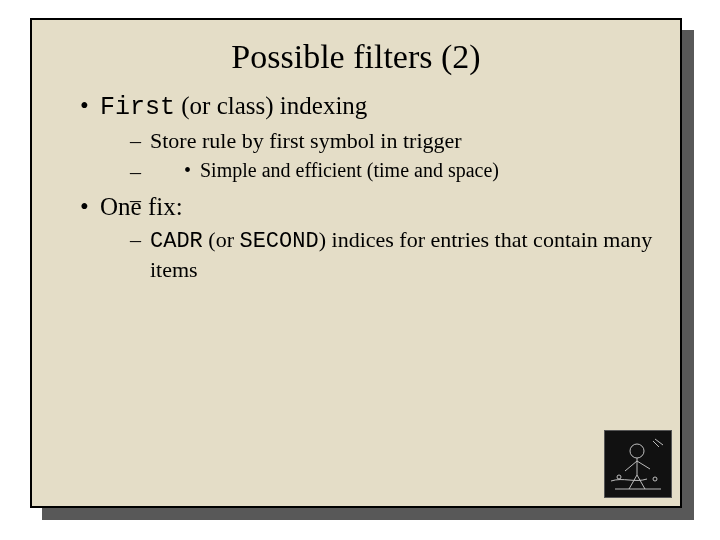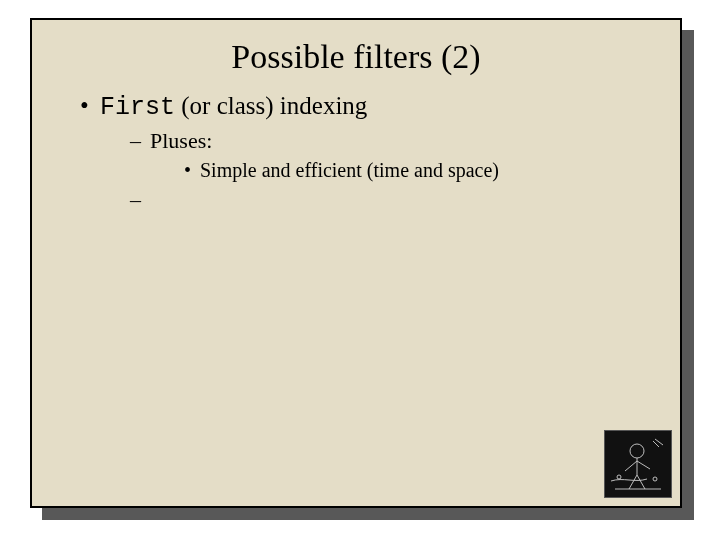--- a/index.html
+++ b/index.html
@@ -119,27 +119,35 @@
 <div class="stage">
   <div class="shadow"></div>
   <div class="slide">
 
     <h1 class="title">Possible filters (2)</h1>
 
     <ul class="lvl1">
       <li>
         <span class="code">First</span><span> (or class) indexing</span>
         <ul class="lvl2">
+          <li>Store rule by first symbol in trigger</li>
           <li>
-            <span>Pluses:</span>
             <ul class="lvl3">
               <li>Simple and efficient (time and space)</li>
             </ul>
           </li>
           <li>
+          </li>
+        </ul>
+      </li>
+      <li>
+        <span>One fix:</span>
+        <ul class="lvl2">
+          <li>
+            <span class="code">CADR</span><span> (or </span><span class="code">SECOND</span><span>) indices for entries that contain many items</span>
           </li>
         </ul>
       </li>
     </ul>
 
     <div class="corner-graphic">
       <svg viewBox="0 0 66 66">
         <rect x="0" y="0" width="66" height="66" fill="#111"></rect>
         <g stroke="#cfcfcf" stroke-width="0.9" fill="none">
           <circle cx="32" cy="20" r="7"></circle>

